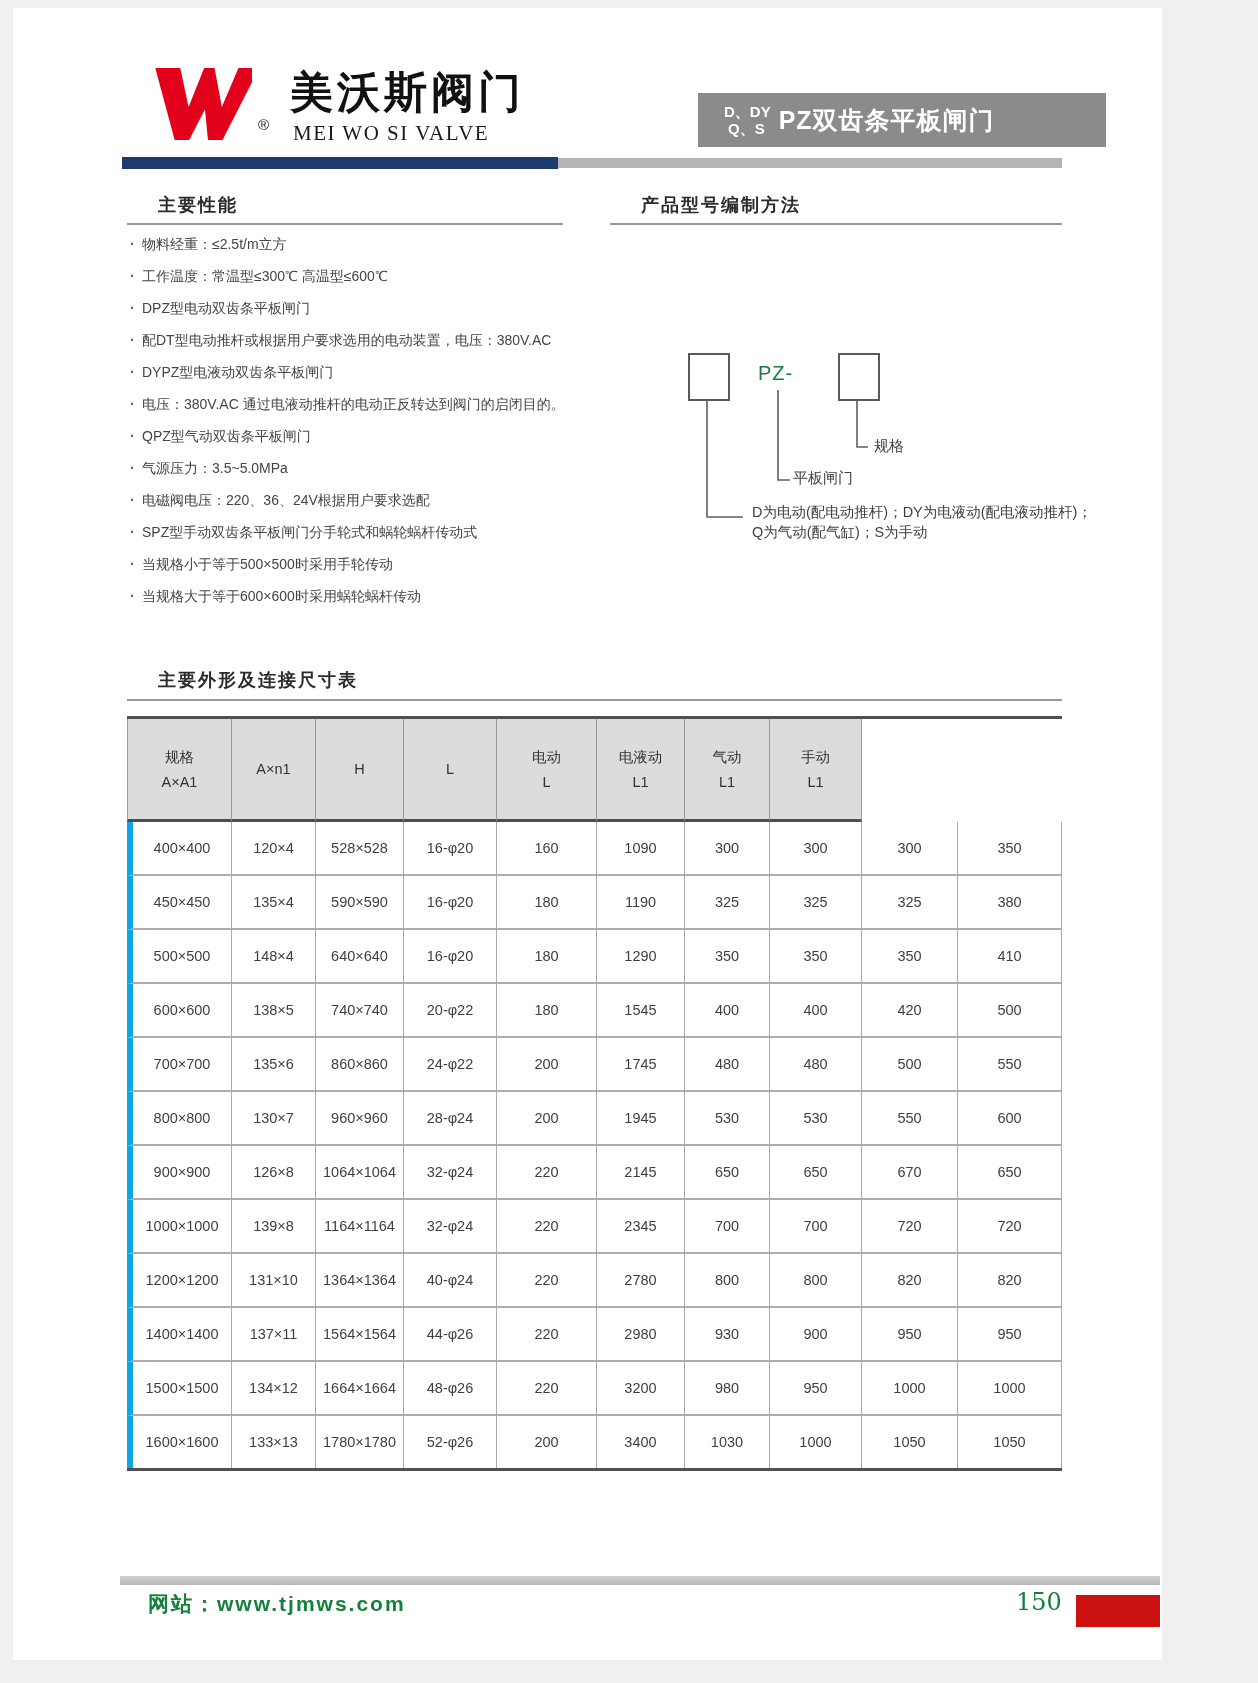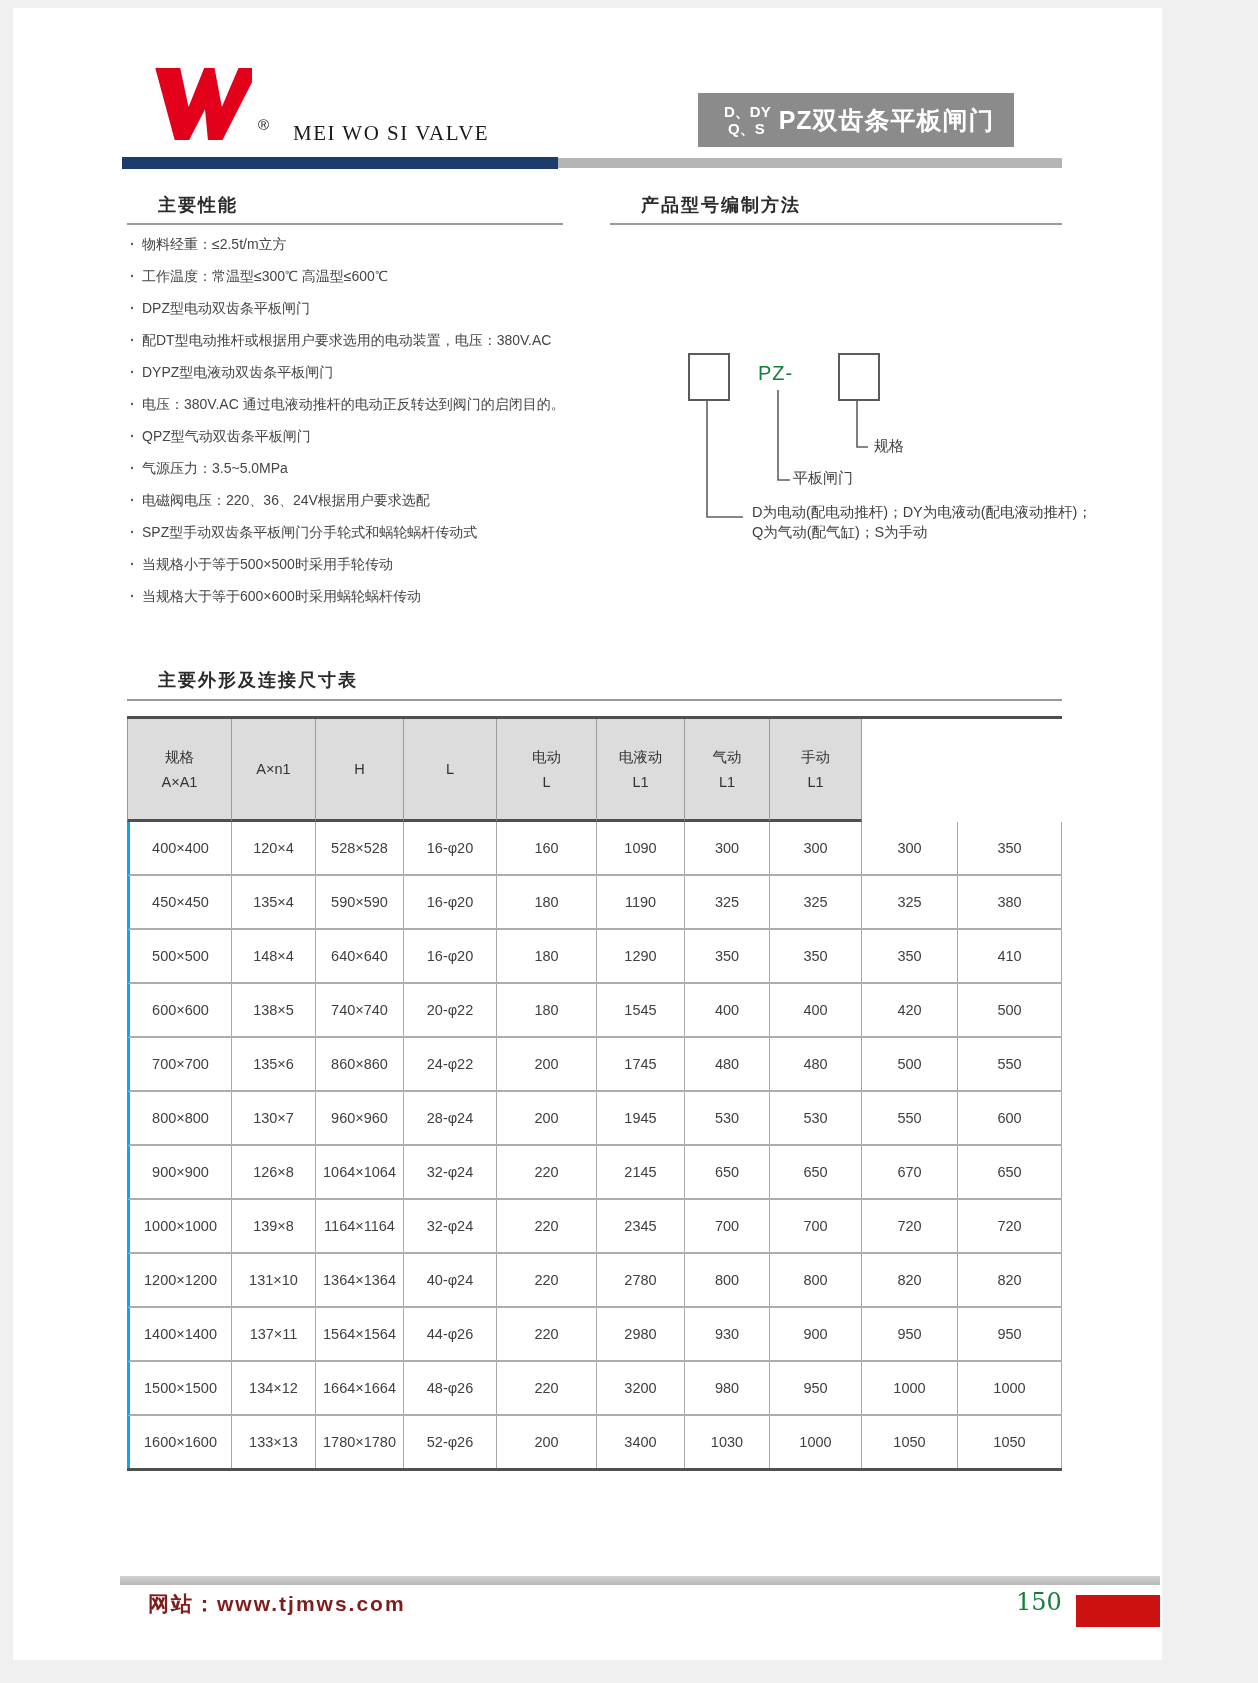--- a/index.html
+++ b/index.html
@@ -12,21 +12,21 @@
   .edge-right{left:1162px;top:0;width:96px;height:1683px;}
   .edge-bottom{left:0;top:1660px;width:1258px;height:23px;}
 
   
   .logo-mark{position:absolute;left:148px;top:68px;width:104px;height:72px;}
   .reg-mark{position:absolute;left:258px;top:116px;font-size:15px;color:#222;}
   .logo-cn{position:absolute;left:290px;top:64px;width:240px;font-family:"DejaVu Serif",serif;
            font-weight:bold;font-size:43px;letter-spacing:4px;color:#111;white-space:nowrap;}
   .logo-en{position:absolute;left:293px;top:121px;font-family:"Liberation Serif",serif;
            font-size:21px;letter-spacing:1.5px;color:#1a1a1a;white-space:nowrap;}
-  .banner{position:absolute;left:698px;top:93px;width:316px;height:54px;background:#8b8b8b;
+  .banner{position:absolute;left:698px;top:93px;width:408px;height:54px;background:#8b8b8b;
           display:flex;align-items:center;color:#fff;}
   .banner-codes{margin-left:26px;font-size:15px;line-height:1.15;font-weight:bold;white-space:nowrap;}
   .banner-codes div:last-child{padding-left:4px;}
   .banner-title{margin-left:8px;font-size:25px;font-weight:bold;letter-spacing:1px;white-space:nowrap;}
   .rule-blue{position:absolute;left:122px;top:157px;width:436px;height:12px;background:#1d3a6d;}
   .rule-gray{position:absolute;left:558px;top:158px;width:504px;height:10px;background:#b5b5b5;}
 
   
   .sec-heading{position:absolute;font-size:18px;font-weight:bold;color:#2b2b2b;letter-spacing:2px;white-space:nowrap;margin-left:28px;}
   .sec-rule{position:absolute;height:2px;background:#9a9a9a;}
@@ -45,43 +45,44 @@
   
   .dim-table{position:absolute;left:127px;top:716px;width:935px;
              border-top:3px solid #4f4f4f;border-bottom:3px solid #4f4f4f;}
   .trow{display:grid;grid-template-columns:105px 84px 88px 93px 100px 88px 85px 92px 96px 104px;}
   .th{background:#dcdcdc;height:100px;display:flex;flex-direction:column;justify-content:center;
       align-items:center;gap:7px;font-size:14.5px;color:#333;
       border-right:1px solid #9a9a9a;border-bottom:3px solid #4f4f4f;}
   .th:first-child{border-left:1px solid #9a9a9a;}
   .td{height:52px;display:flex;align-items:center;justify-content:center;font-size:14.5px;color:#3f3f3f;
       background:#fff;border-right:1px solid #a9a9a9;border-bottom:2px solid #adadad;white-space:nowrap;}
-  .td:first-child{border-left:3px solid #0ea5e9;}
+  .td:first-child{border-left:6px solid #0ea5e9;}
   .tbody .trow:last-child .td{border-bottom:none;}
 
   
   .footer-bar{position:absolute;left:120px;top:1576px;width:1040px;height:9px;
               background:linear-gradient(#d2d2d2,#b8b8b8);}
   .footer-site{position:absolute;left:148px;top:1590px;font-size:21px;font-weight:bold;
-               color:#7f1d1d;letter-spacing:2px;white-space:nowrap;}
+               color:#15803d;letter-spacing:2px;white-space:nowrap;}
   .footer-page{position:absolute;left:1016px;top:1588px;font-family:"DejaVu Serif",serif;
                font-size:24px;color:#15803d;}
   .footer-block{position:absolute;left:1076px;top:1595px;width:84px;height:32px;background:#cc1111;}
 </style>
 </head>
 <body>
 
 <div class="page">
 
   <svg class="logo-mark" viewBox="0 0 100 70" preserveAspectRatio="none">
     <g transform="skewX(-6) translate(7,0)">
       <path d="M0 0 H24 L36 38 L47 0 H57 L68 38 L80 0 H100 L72 70 H58 L52 40 L40 70 H26 Z" fill="#e2001a"></path>
     </g>
   </svg>
   <span class="reg-mark">®</span>
+  <div class="logo-cn">美沃斯阀门</div>
   <div class="logo-en">MEI WO SI VALVE</div>
 
   <div class="banner">
     <div class="banner-codes">
       <div>D、DY</div>
       <div>Q、S</div>
     </div>
     <div class="banner-title">PZ双齿条平板闸门</div>
   </div>
   <div class="rule-blue"></div>

